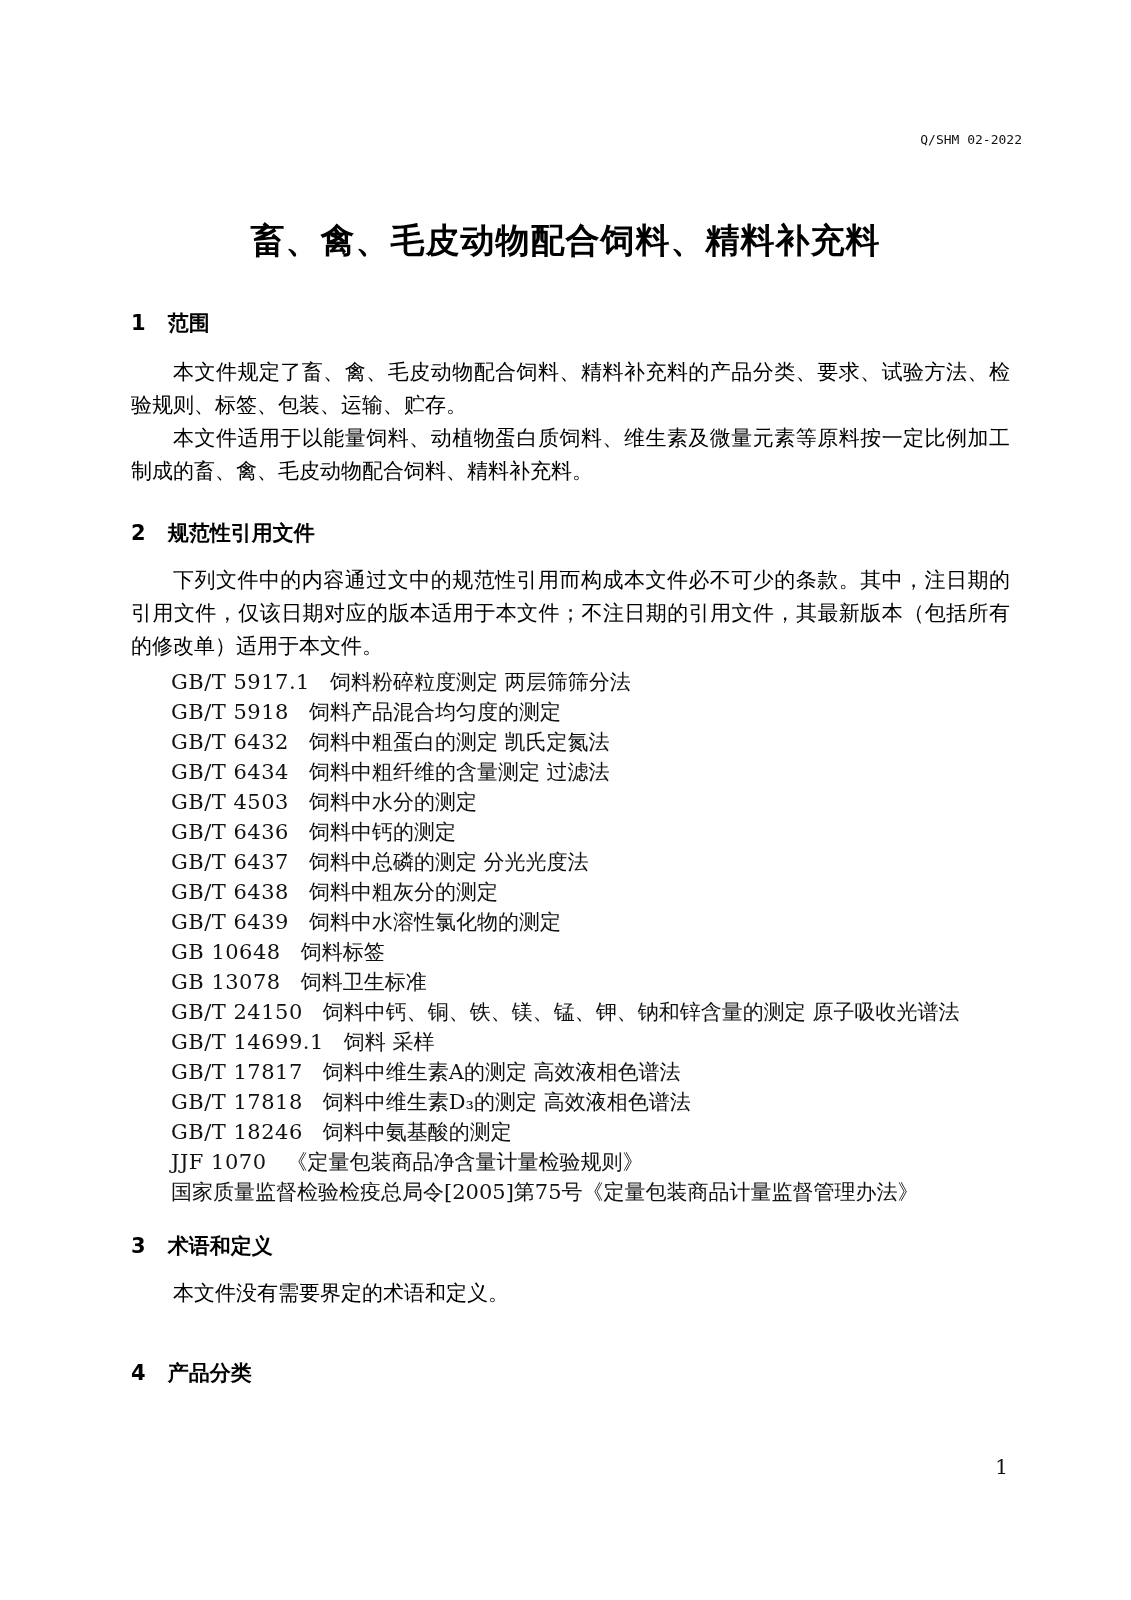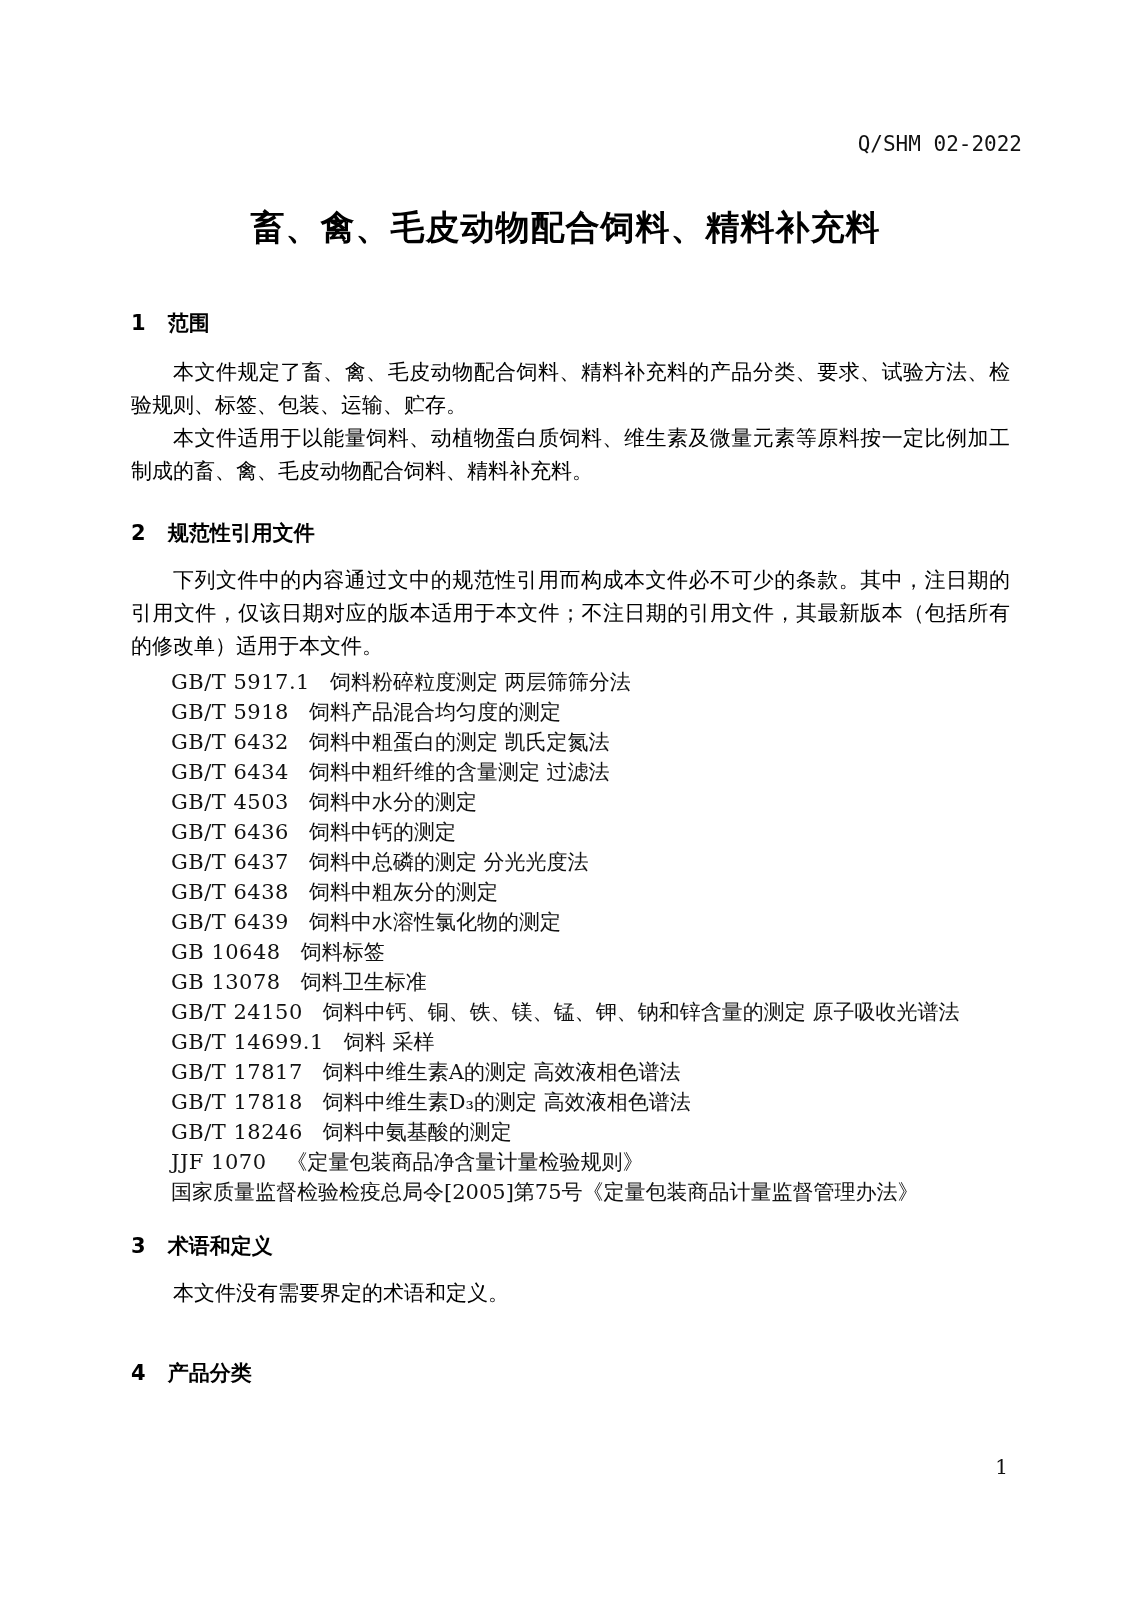--- a/index.html
+++ b/index.html
@@ -15,28 +15,28 @@
     background: #ffffff;
     color: #111111;
     font-family: "DejaVu Serif", "Liberation Serif", serif;
     overflow: hidden;
   }
   .doc-code {
     position: absolute;
     top: 132px;
     right: 109px;
     font-family: "DejaVu Sans Mono", "Liberation Mono", monospace;
-    font-size: 21px;
+    font-size: 13px;
     letter-spacing: 0px;
     color: #111111;
     white-space: nowrap;
   }
   .doc-title {
     position: absolute;
-    top: 205px;
+    top: 218px;
     left: 0;
     width: 100%;
     text-align: center;
     font-family: "DejaVu Sans", "Liberation Sans", sans-serif;
     font-weight: 700;
     font-size: 34px;
     letter-spacing: 1px;
     color: #000000;
   }
   .content {

